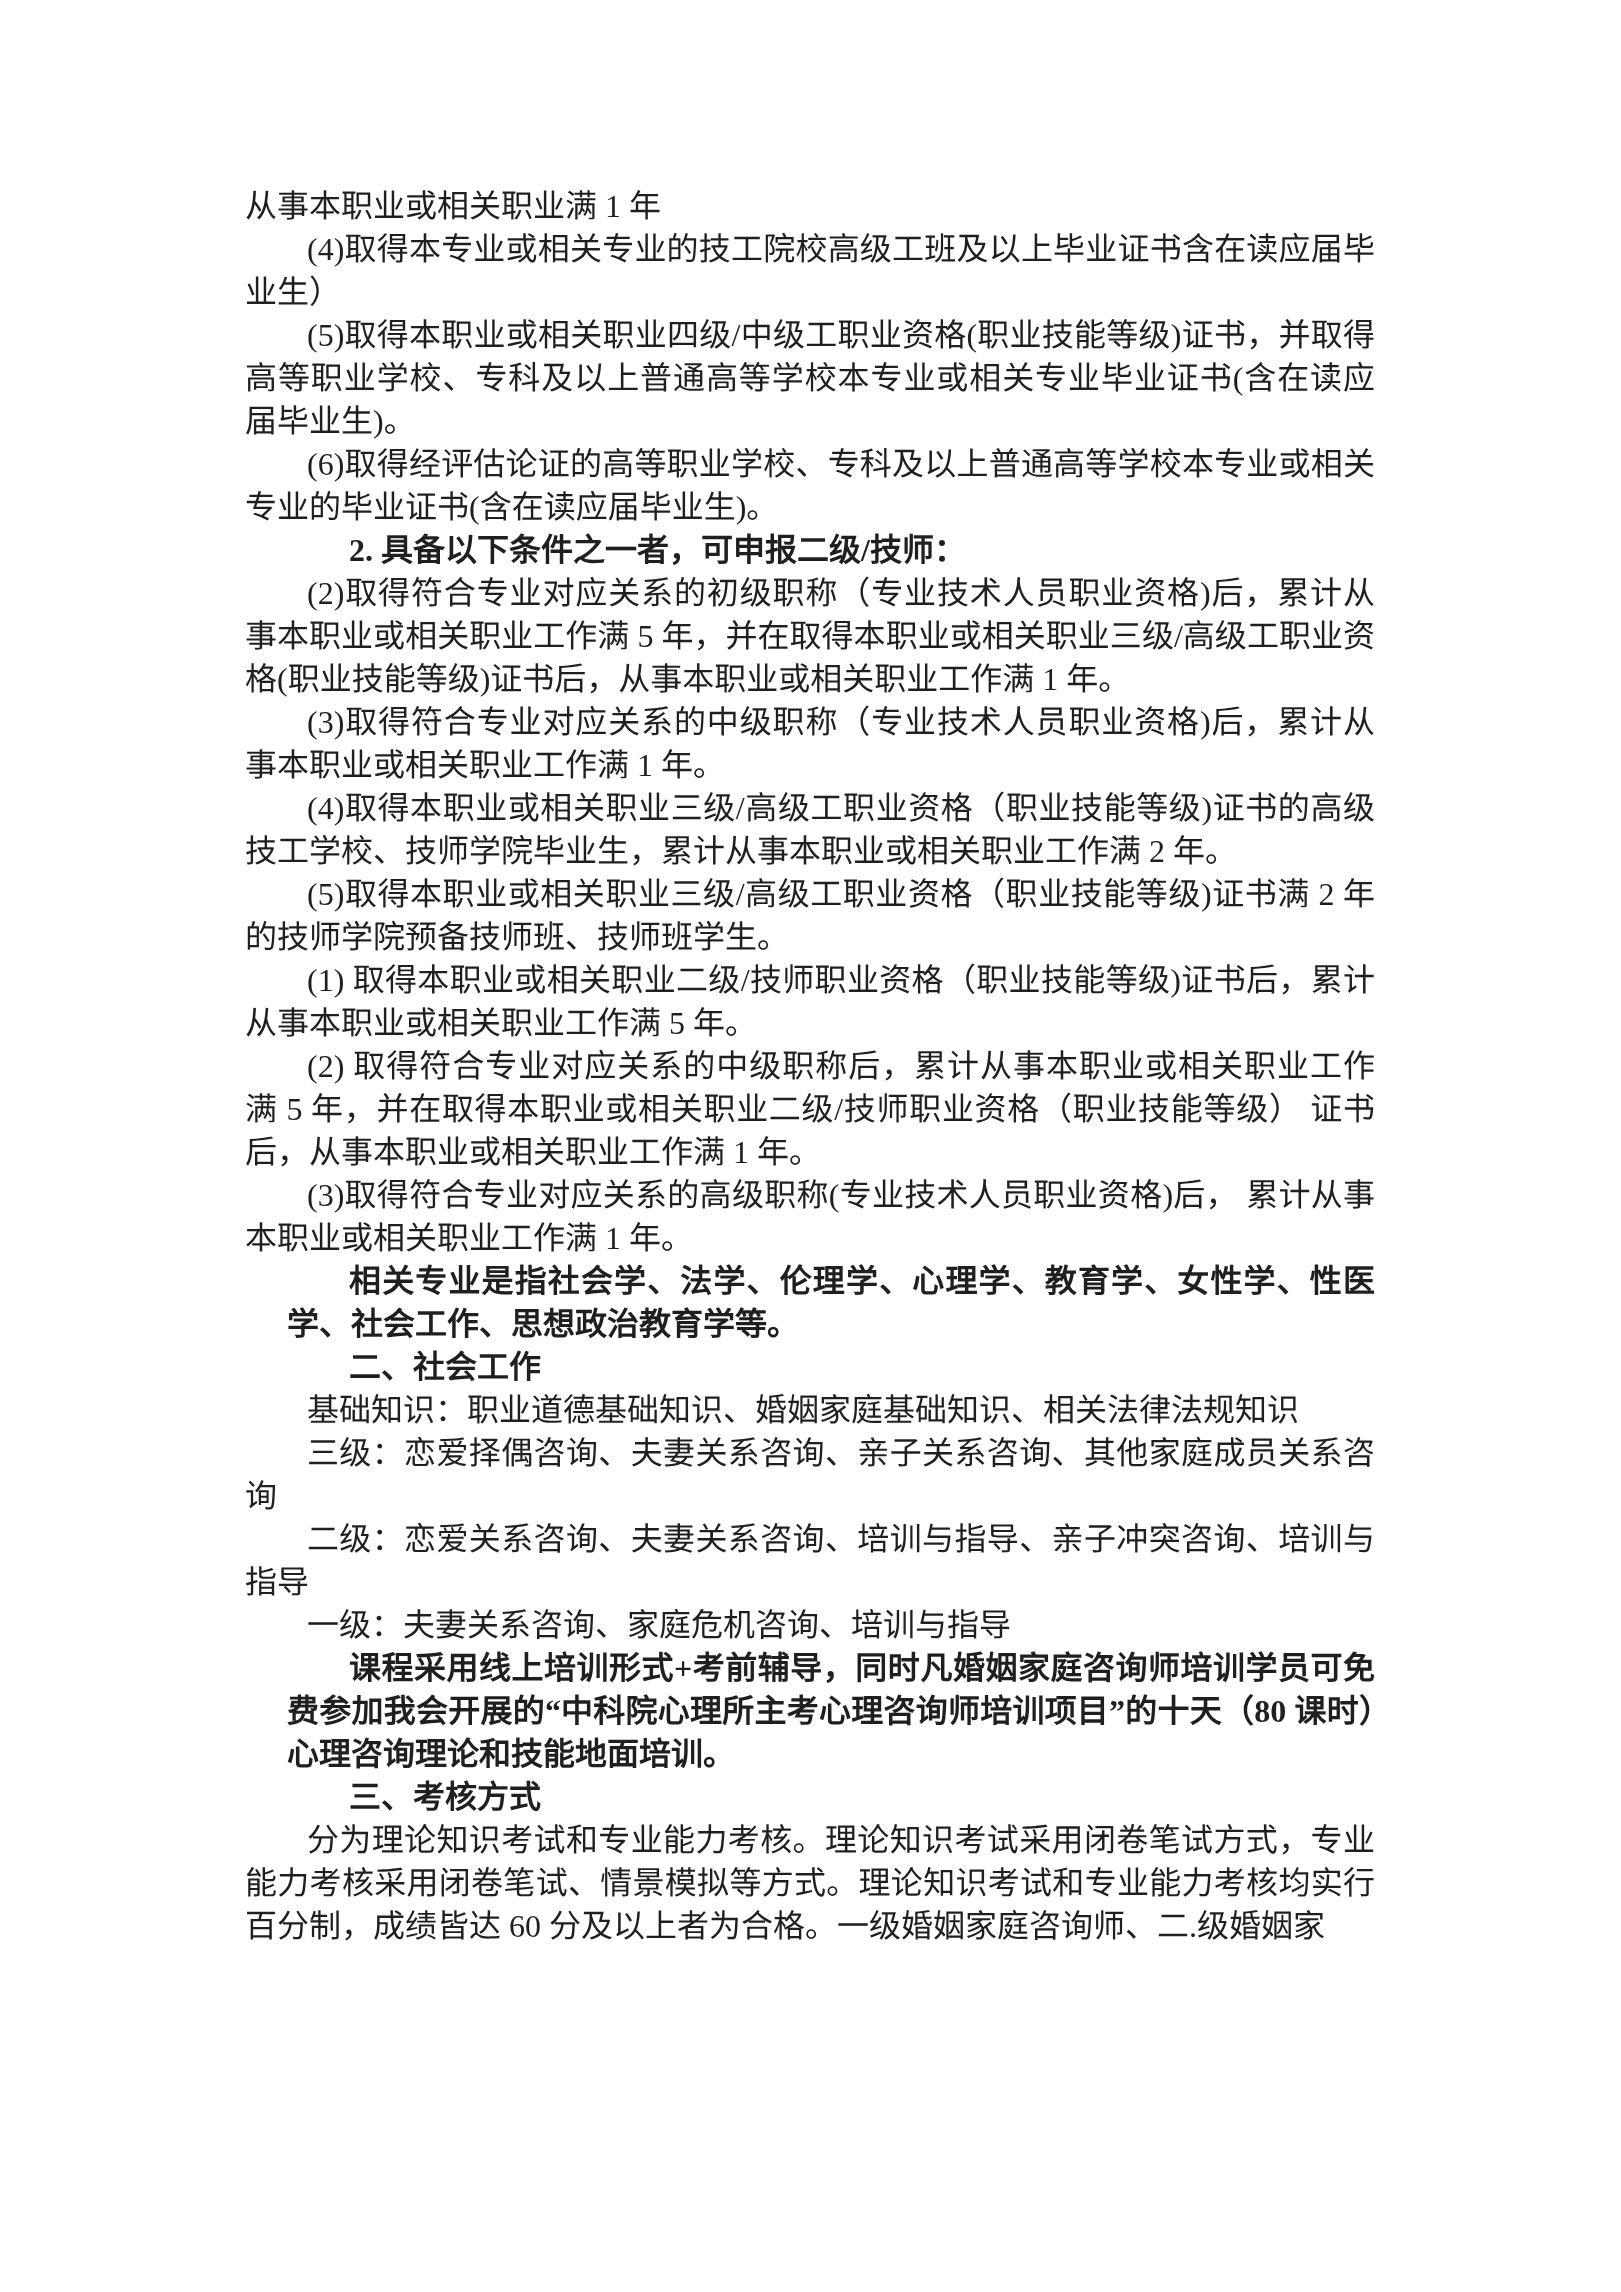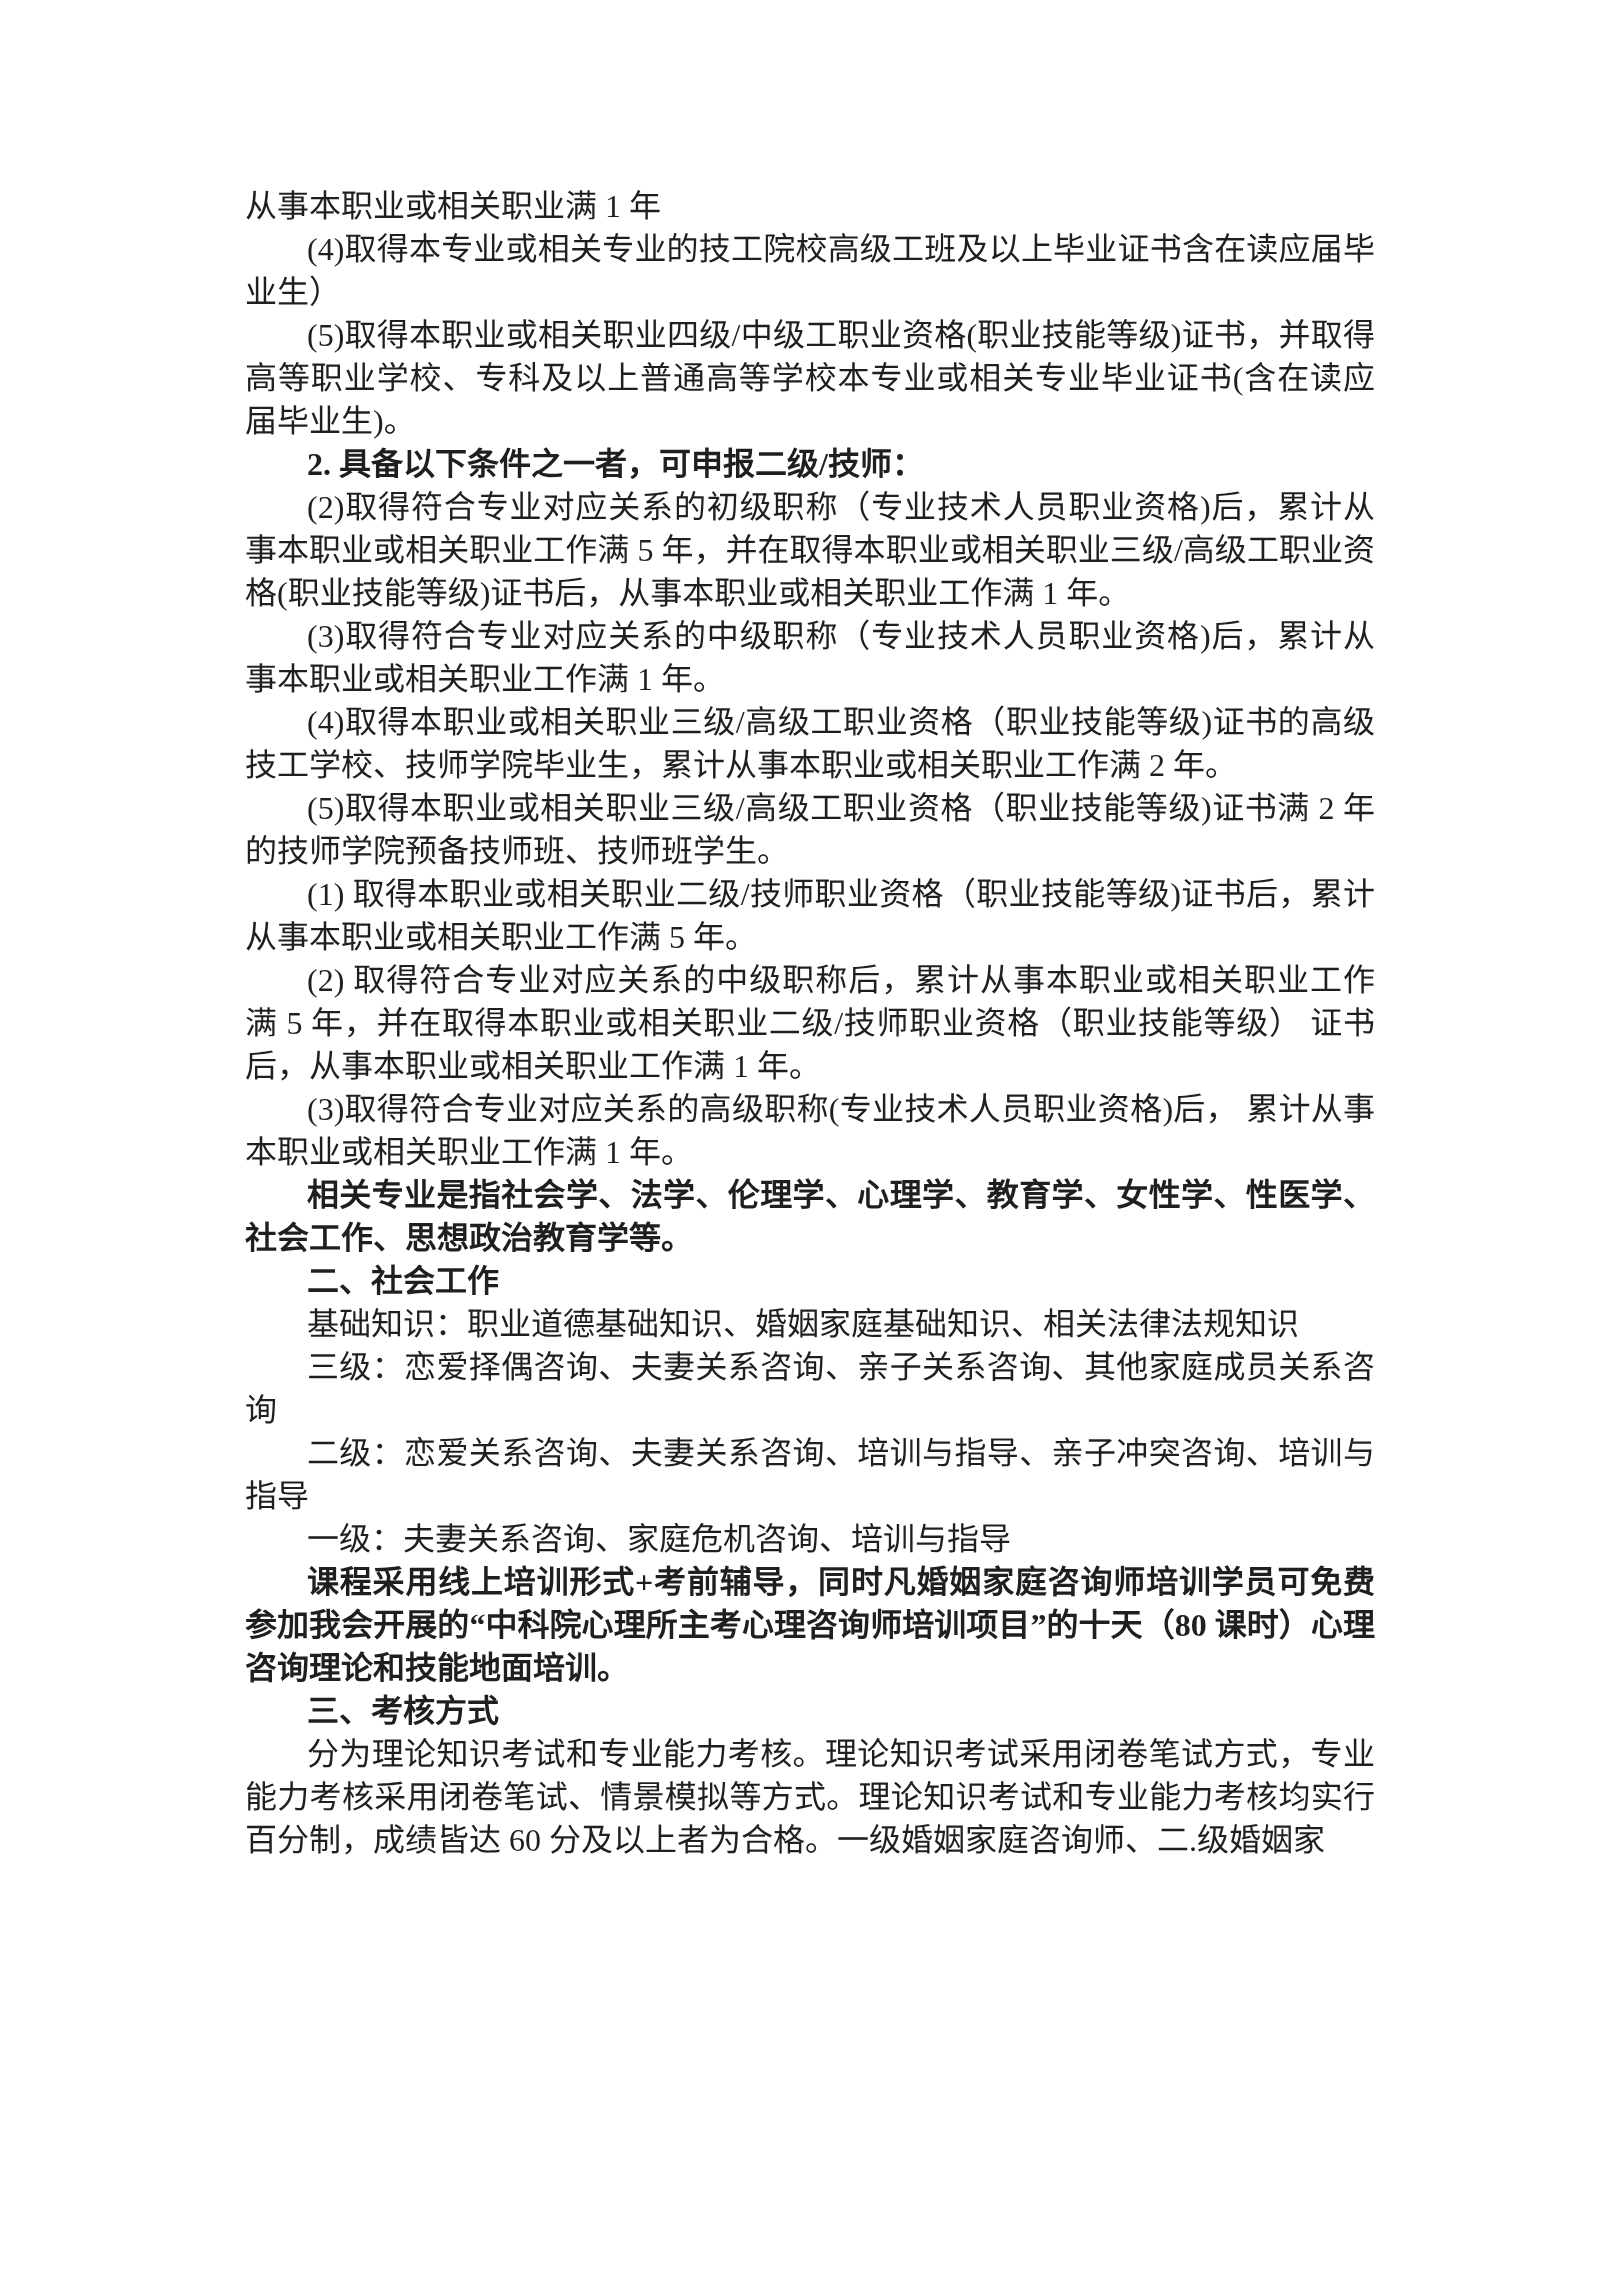--- a/index.html
+++ b/index.html
@@ -30,30 +30,32 @@
     margin: 0;
     padding: 0;
     text-indent: 62px;
     word-break: break-all;
   }
   .doc-body p.no-indent {
     text-indent: 0;
   }
   .doc-body p.bold {
     font-weight: bold;
+    margin-left: 42px;
   }
 </style>
 </head>
 <body>
 
 <div class="page">
   <div class="doc-body" id="doc-body">
       <p class="no-indent">从事本职业或相关职业满 1 年</p>
       <p>(4)取得本专业或相关专业的技工院校高级工班及以上毕业证书含在读应届毕业生）</p>
       <p>(5)取得本职业或相关职业四级/中级工职业资格(职业技能等级)证书，并取得高等职业学校、专科及以上普通高等学校本专业或相关专业毕业证书(含在读应届毕业生)。</p>
+      <p>(6)取得经评估论证的高等职业学校、专科及以上普通高等学校本专业或相关专业的毕业证书(含在读应届毕业生)。</p>
       <p class="bold">2. 具备以下条件之一者，可申报二级/技师：</p>
       <p>(2)取得符合专业对应关系的初级职称（专业技术人员职业资格)后，累计从事本职业或相关职业工作满 5 年，并在取得本职业或相关职业三级/高级工职业资格(职业技能等级)证书后，从事本职业或相关职业工作满 1 年。</p>
       <p>(3)取得符合专业对应关系的中级职称（专业技术人员职业资格)后，累计从事本职业或相关职业工作满 1 年。</p>
       <p>(4)取得本职业或相关职业三级/高级工职业资格（职业技能等级)证书的高级技工学校、技师学院毕业生，累计从事本职业或相关职业工作满 2 年。</p>
       <p>(5)取得本职业或相关职业三级/高级工职业资格（职业技能等级)证书满 2 年的技师学院预备技师班、技师班学生。</p>
       <p>(1) 取得本职业或相关职业二级/技师职业资格（职业技能等级)证书后，累计从事本职业或相关职业工作满 5 年。</p>
       <p>(2) 取得符合专业对应关系的中级职称后，累计从事本职业或相关职业工作满 5 年，并在取得本职业或相关职业二级/技师职业资格（职业技能等级） 证书后，从事本职业或相关职业工作满 1 年。</p>
       <p>(3)取得符合专业对应关系的高级职称(专业技术人员职业资格)后， 累计从事本职业或相关职业工作满 1 年。</p>
       <p class="bold">相关专业是指社会学、法学、伦理学、心理学、教育学、女性学、性医学、社会工作、思想政治教育学等。</p>
       <p class="bold">二、社会工作</p>

